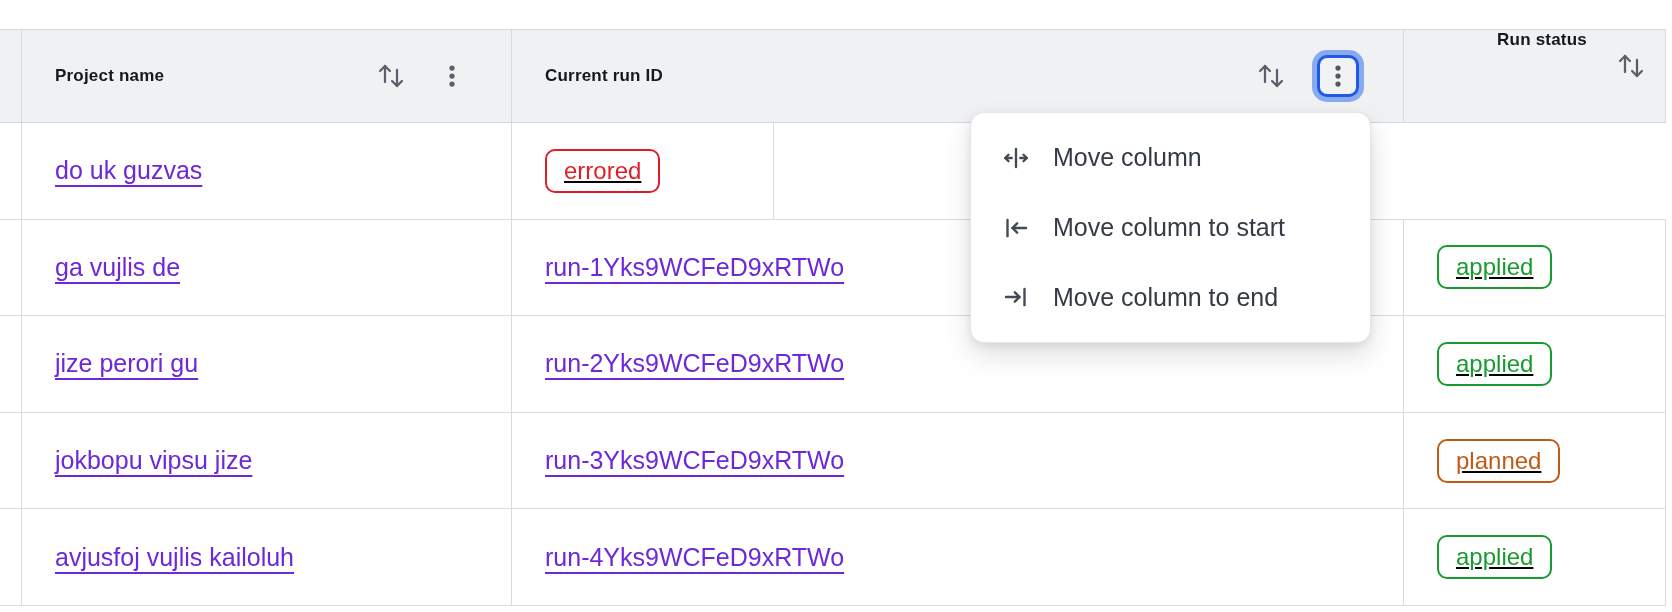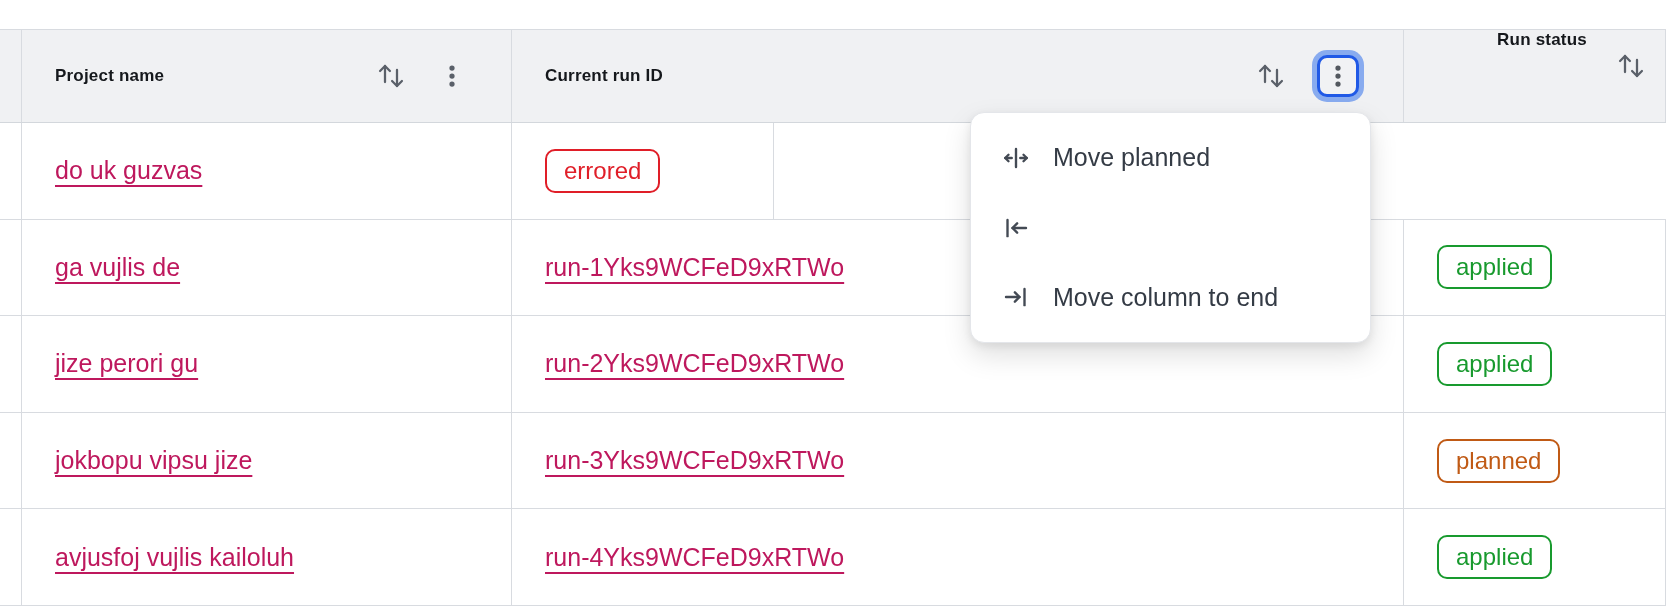--- a/index.html
+++ b/index.html
@@ -32,23 +32,23 @@
     box-shadow:0 0 0 5px #88abef;
     display:flex; align-items:center; justify-content:center;
   }
 
   
   .brow { display:flex; height:96.6px; background:#ffffff; border-bottom:1px solid #d8dbe0; }
   .bcell { display:flex; align-items:center; padding:0 20px 0 33px; border-right:1px solid #d8dbe0; }
   .b-gutter { width:22px; padding:0; }
   .b-project { width:490px; }
   .b-runid { width:892px; }
-  .b-status { width:262px; }
+  .b-status { width:262px;text-decoration:underline; }
   a.cell-link {
-    font-size:25px; color:#be185d; text-decoration:underline;
+    font-size:25px; color:#6d28d9; text-decoration:underline;
     text-underline-offset:6px; text-decoration-thickness:1.5px; cursor:pointer;
   }
   .badge {
     display:inline-block; font-size:24px; line-height:1.25;
     padding:5px 17px; border:2px solid currentColor; border-radius:10px;
     background:#ffffff;
   }
 
   
   .menu {
@@ -197,28 +197,29 @@
 
   <div class="menu" role="menu">
     <div class="menu-item" role="menuitem">
       <svg width="30" height="30" viewBox="0 0 24 24" fill="none" stroke="#434a54" stroke-width="1.9" stroke-linecap="round" stroke-linejoin="round">
         <path d="M12 4.8 V19.2"></path>
         <path d="M8.6 12 H3.4"></path>
           <path d="M6 9.4 L3.4 12 L6 14.6"></path>
         <path d="M15.4 12 H20.6"></path>
           <path d="M18 9.4 L20.6 12 L18 14.6"></path>
       </svg>
-      <span>Move planned</span>
+      <span>Move column</span>
     </div>
     <div class="menu-item" role="menuitem">
       <svg width="30" height="30" viewBox="0 0 24 24" fill="none" stroke="#434a54" stroke-width="1.9" stroke-linecap="round" stroke-linejoin="round">
         <path d="M5.2 5.5 V18.5"></path>
         <path d="M20 12 H9.2"></path>
           <path d="M12.9 8.3 L9.2 12 L12.9 15.7"></path>
       </svg>
+      <span>Move column to start</span>
     </div>
     <div class="menu-item" role="menuitem">
       <svg width="30" height="30" viewBox="0 0 24 24" fill="none" stroke="#434a54" stroke-width="1.9" stroke-linecap="round" stroke-linejoin="round">
         <path d="M18.8 5.5 V18.5"></path>
         <path d="M4 12 H14.8"></path>
           <path d="M11.1 8.3 L14.8 12 L11.1 15.7"></path>
       </svg>
       <span>Move column to end</span>
     </div>
   </div>

